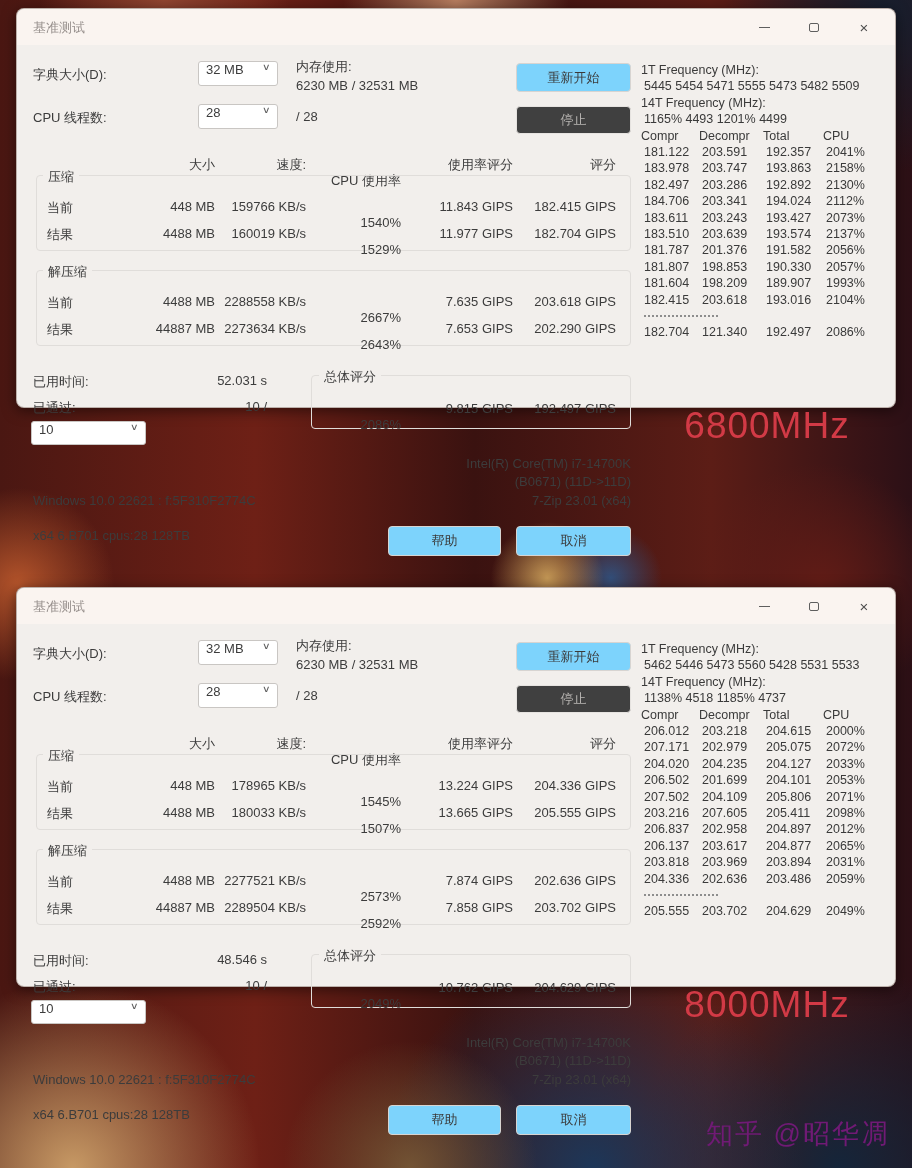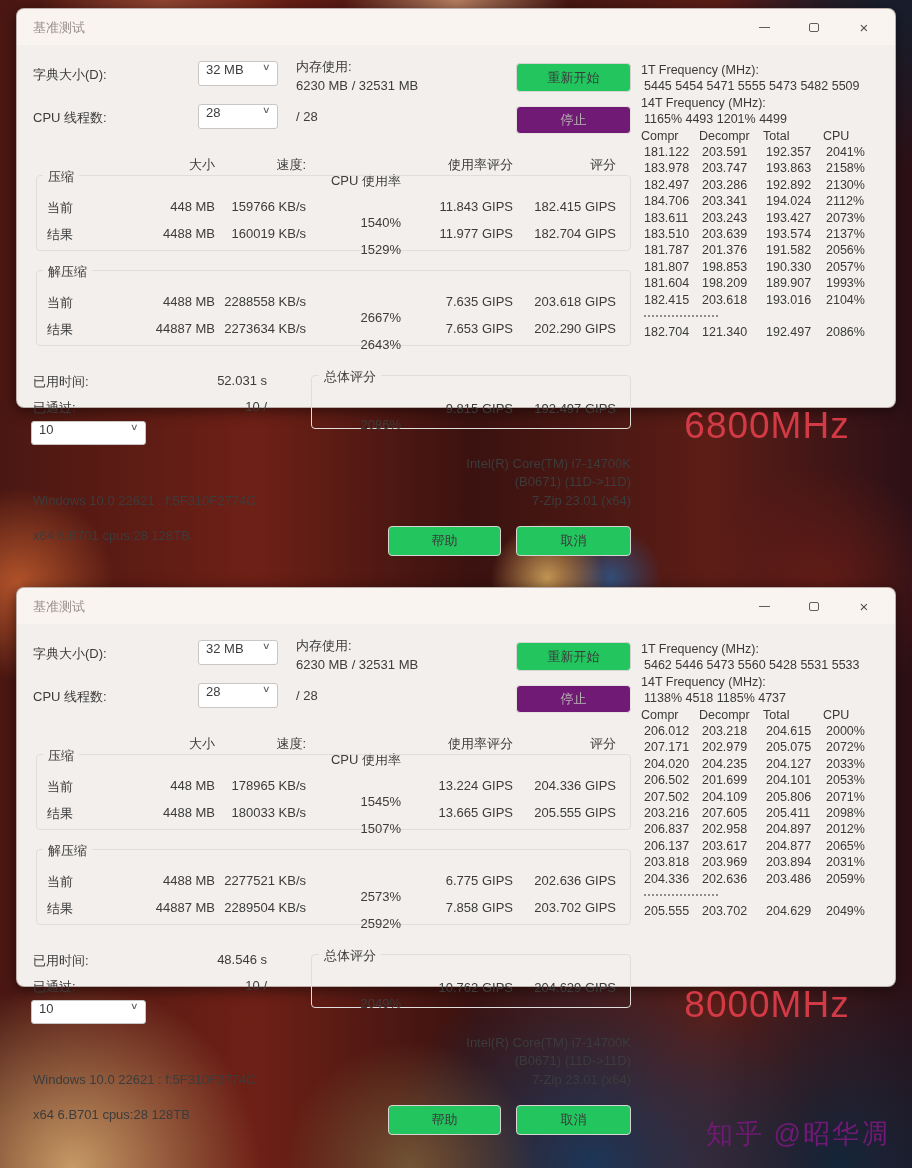--- a/index.html
+++ b/index.html
@@ -37,23 +37,23 @@
   .glyph-max { width:10px; height:9px; border:1.2px solid #5e5e5e; border-radius:2px; display:block; }
   .glyph-close { font-size:15px; line-height:1; color:#4e4e4e; }
   .lbl { position:absolute; white-space:nowrap; }
   .select {
     position:absolute; background:#ffffff; border:1px solid #c9c6c3; border-radius:3px;
     display:flex; align-items:flex-start; justify-content:space-between; padding:0 7px; font-size:13px;
   }
   .chev { font-size:9px; color:#5e5e5e; transform:scaleX(1.3); }
   .btn {
     position:absolute; display:flex; align-items:center; justify-content:center;
-    background:#22c55e; border:1px solid #d7d4d1; border-radius:4px; font-size:13px; color:#3a3a3a; cursor:default;
+    background:#7dd3fc; border:1px solid #d7d4d1; border-radius:4px; font-size:13px; color:#3a3a3a; cursor:default;
   }
-  .btn.disabled { color:#b9b6b3; background:#701a75; border-color:#e6e3e0; }
+  .btn.disabled { color:#b9b6b3; background:#404040; border-color:#e6e3e0; }
   .cell { position:absolute; text-align:right; white-space:nowrap; }
   .col-size   { left:98px;  width:100px; }
   .col-speed  { left:201px; width:88px;  }
   .col-cpu    { left:282px; width:102px;margin-top:16px; }
   .col-usage  { left:384px; width:112px; }
   .col-rating { left:487px; width:112px; }
   .y-thead { top:147px; }
   .y-c1 { top:190px; } .y-c2 { top:217px; }
   .y-d1 { top:285px; } .y-d2 { top:312px; }
   .row-label { position:absolute; left:30px; white-space:nowrap; }
@@ -406,21 +406,21 @@
   <div class="cell col-cpu y-c2">1507%</div>
   <div class="cell col-usage y-c2">13.665 GIPS</div>
   <div class="cell col-rating y-c2">205.555 GIPS</div>
 
   <div class="group" style="left:19px;top:261px;width:595px;height:76px"></div>
   <div class="legend" style="left:26px;top:254px">解压缩</div>
   <div class="row-label y-d1">当前</div>
   <div class="cell col-size y-d1">4488 MB</div>
   <div class="cell col-speed y-d1">2277521 KB/s</div>
   <div class="cell col-cpu y-d1">2573%</div>
-  <div class="cell col-usage y-d1">6.775 GIPS</div>
+  <div class="cell col-usage y-d1">7.874 GIPS</div>
   <div class="cell col-rating y-d1">202.636 GIPS</div>
   <div class="row-label y-d2">结果</div>
   <div class="cell col-size y-d2">44887 MB</div>
   <div class="cell col-speed y-d2">2289504 KB/s</div>
   <div class="cell col-cpu y-d2">2592%</div>
   <div class="cell col-usage y-d2">7.858 GIPS</div>
   <div class="cell col-rating y-d2">203.702 GIPS</div>
 
   <div class="lbl" style="left:16px;top:364px">已用时间:</div>
   <div class="cell" style="left:150px;width:100px;top:364px">48.546 s</div>

